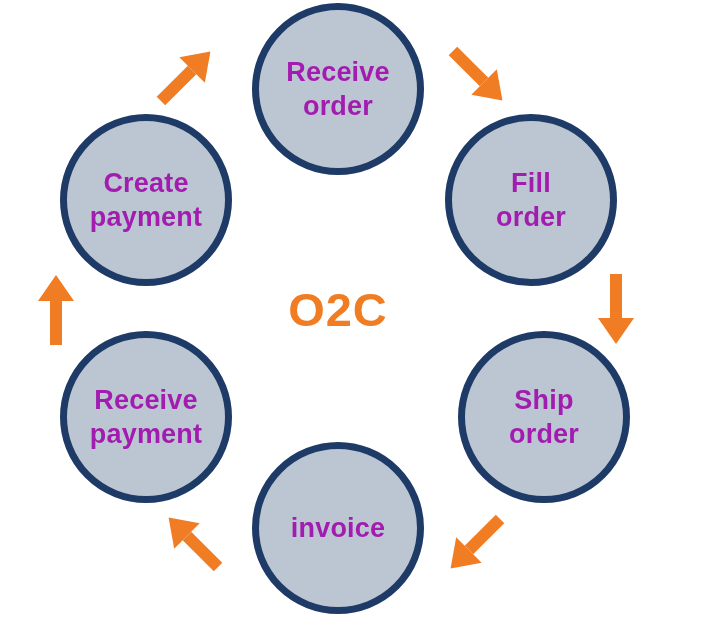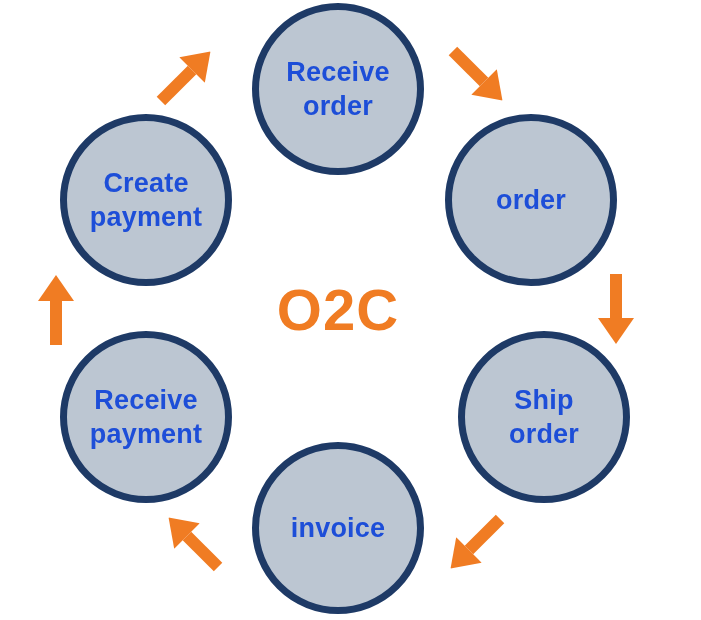--- a/index.html
+++ b/index.html
@@ -22,21 +22,21 @@
     box-sizing: border-box;
     border: 7px solid #1e3a66;
     border-radius: 50%;
     background: #bcc6d2;
     display: flex;
     align-items: center;
     justify-content: center;
     text-align: center;
   }
   .step-label {
-    color: #1d4ed8;
+    color: #a21caf;
     font-weight: bold;
     font-size: 27px;
     line-height: 34px;
     letter-spacing: 0.2px;
   }
   .step-label span { display: block; }
 
   .pos-receive-order  { left: 252px; top: 3px;   }
   .pos-fill-order     { left: 445px; top: 114px; }
   .pos-ship-order     { left: 458px; top: 331px; }
@@ -45,21 +45,21 @@
   .pos-record-payment { left: 60px;  top: 114px; }
 
   .center-label {
     position: absolute;
     left: 260px;
     top: 282px;
     width: 156px;
     text-align: center;
     color: #f07c23;
     font-weight: bold;
-    font-size: 58px;
+    font-size: 47px;
     line-height: 56px;
     letter-spacing: 1px;
   }
 
   .arrow {
     position: absolute;
     width: 72px;
     height: 36px;
   }
   .arrow svg { display: block; width: 72px; height: 36px; }
@@ -80,20 +80,21 @@
 
   <div class="step-circle pos-receive-order">
     <div class="step-label">
       <span>Receive</span>
       <span>order</span>
     </div>
   </div>
 
   <div class="step-circle pos-fill-order">
     <div class="step-label">
+      <span>Fill</span>
       <span>order</span>
     </div>
   </div>
 
   <div class="step-circle pos-ship-order">
     <div class="step-label">
       <span>Ship</span>
       <span>order</span>
     </div>
   </div>

